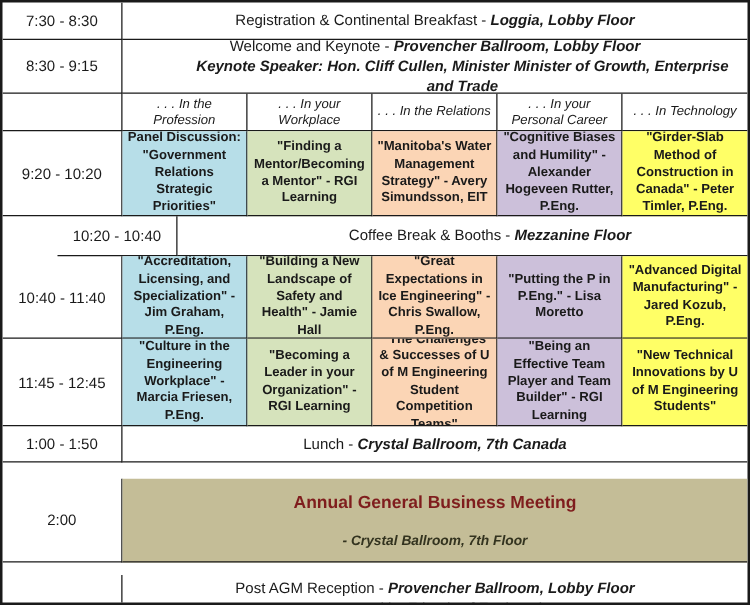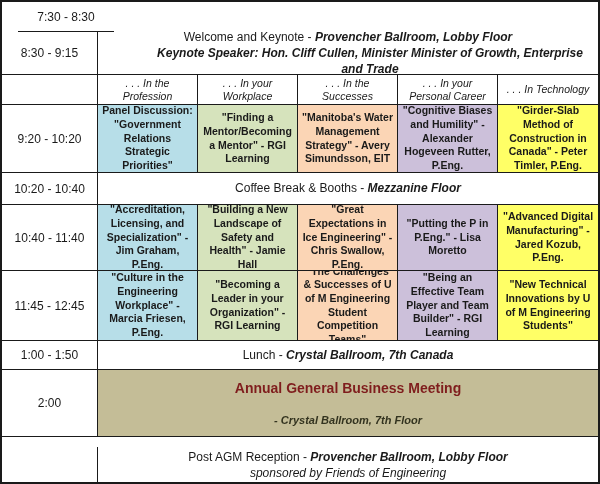--- a/index.html
+++ b/index.html
@@ -34,53 +34,56 @@
   .time{font-size:12px;}
   .banner{font-size:12px;line-height:1.35;}
   .loc{font-weight:bold;font-style:italic;}
   .track{font-size:10.5px;font-style:italic;line-height:1.2;}
   .session{font-size:10.5px;font-weight:bold;line-height:1.3;}
   .agm-title{font-size:14px;font-weight:bold;color:#7f1d1d;}
   .agm-loc{font-size:11px;font-weight:bold;font-style:italic;color:#33331f;margin-top:18px;}
   .keynote2{font-weight:bold;font-style:italic;margin-left:44px;}
   .sponsor{font-style:italic;}
   
-  .r1{height:30px;padding-left:16px;} .r2{height:43px;} .r3{height:30px;}
-  .r4{height:68px;} .r5{height:32px;} .r6{height:66px;}
-  .r7{height:70px;} .r8{height:29px;} .r9{height:77px;} .r10{height:45px;}
+  .r1{height:30px;} .r2{height:43px;} .r3{height:30px;}
+  .r4{height:68px;} .r5{height:32px;padding-left:44px;} .r6{height:66px;}
+  .r7{height:70px;} .r8{height:42px;} .r9{height:77px;} .r10{height:45px;}
   .r1 .cell{height:30px;} .r2 .cell{height:43px;} .r3 .cell{height:30px;}
   .r4 .cell{height:68px;} .r5 .cell{height:32px;} .r6 .cell{height:66px;}
   .r7 .cell{height:70px;} .r8 .cell{height:29px;} .r9 .cell{height:67px;} .r10 .cell{height:36px;}
 </style>
 </head>
 <body>
 
 <div class="schedule">
 
   <div class="row r1">
     <div class="cell time">
       <span>7:30 - 8:30</span>
+    </div>
+    <div class="cell merged banner">
+      <div><span>Registration &amp; Continental Breakfast - </span><span class="loc">Loggia, Lobby Floor</span></div>
     </div>
   </div>
 
   <div class="row r2">
     <div class="cell time">
       <span>8:30 - 9:15</span>
     </div>
     <div class="cell merged banner">
       <div><span>Welcome and Keynote - </span><span class="loc">Provencher Ballroom, Lobby Floor</span></div>
       <div class="keynote2">Keynote Speaker: Hon. Cliff Cullen, Minister Minister of Growth, Enterprise and Trade</div>
     </div>
   </div>
 
   <div class="row r3">
     <div class="cell"></div>
     <div class="cell track">. . . In the Profession</div>
     <div class="cell track">. . . In your Workplace</div>
-    <div class="cell track">. . . In the Successes</div>
+    <div class="cell track">. . . In the Relations</div>
     <div class="cell track">. . . In your Personal Career</div>
     <div class="cell track">. . . In Technology</div>
   </div>
 
   <div class="row r4">
     <div class="cell time">
       <span>9:20 - 10:20</span>
     </div>
     <div class="cell session" style="background: rgb(183, 222, 232);">Panel Discussion: "Government Relations Strategic Priorities"</div>
     <div class="cell session" style="background: rgb(214, 227, 188);">"Finding a Mentor/Becoming a Mentor" - RGI Learning</div>

